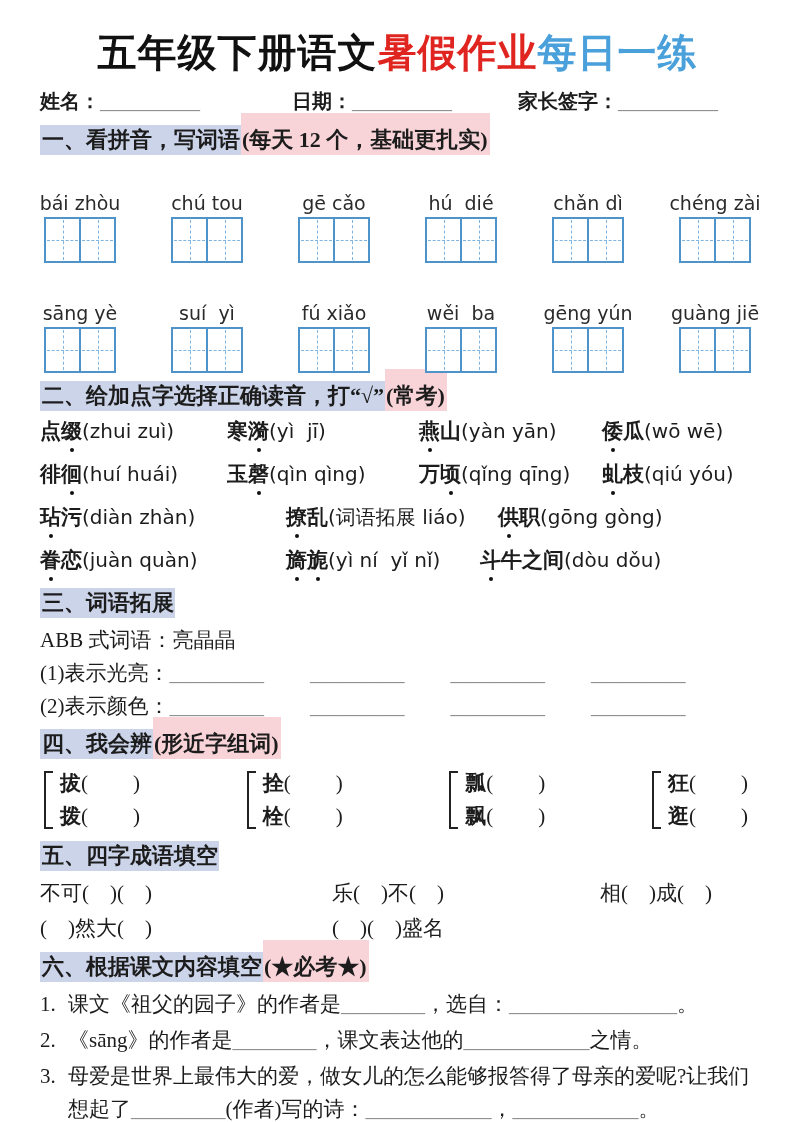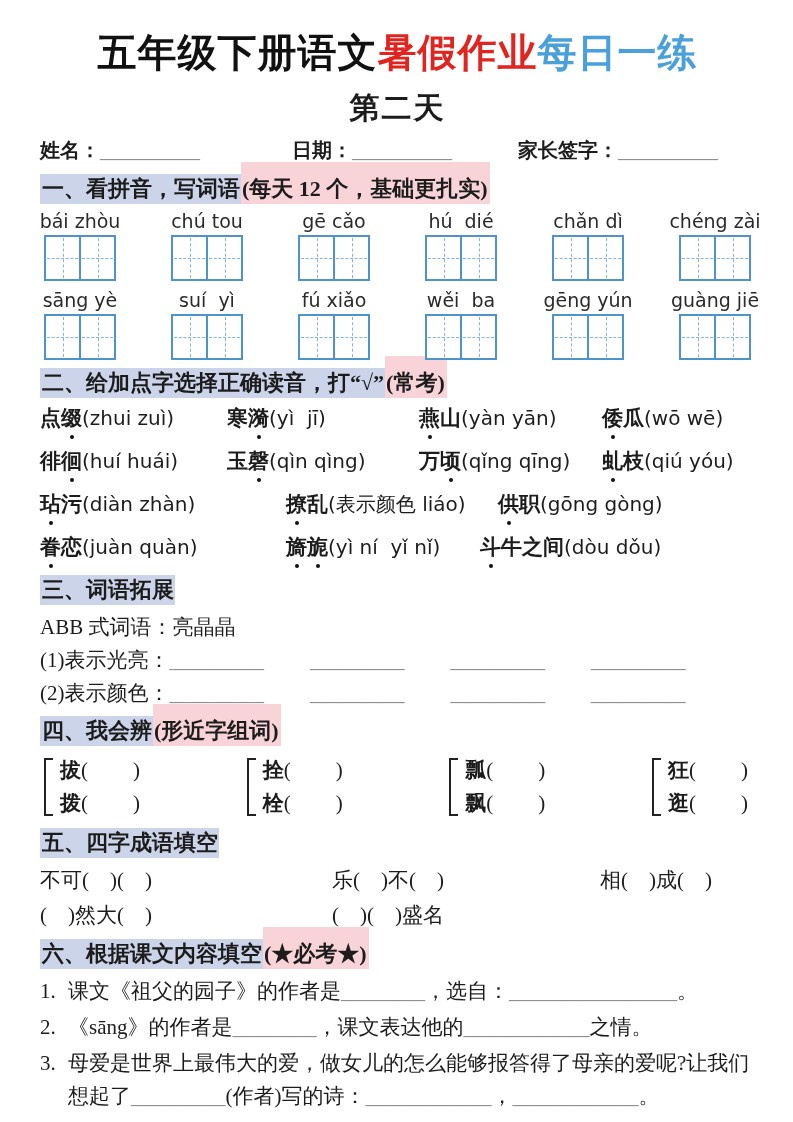--- a/index.html
+++ b/index.html
@@ -32,21 +32,21 @@
   .info-row{display:grid;grid-template-columns:252px 226px 1fr;font-size:20px;font-weight:bold;margin-bottom:10px;}
   .blank{color:#8a8a8a;font-weight:normal;letter-spacing:0;}
 
   
   .sec-head{font-size:22px;font-weight:bold;line-height:1.35;margin:6px 0 6px 0;}
   .hl-blue{background:var(--hl-blue);padding:2px 1px 3px 2px;}
   .hl-pink{background:var(--hl-pink);padding:14px 2px 3px 1px;}
 
   
   .s1-row{display:flex;justify-content:space-between;margin:2px 2px 8px 2px;}
-  .word-unit{display:flex;flex-direction:column;align-items:center;width:76px;}
+  .word-unit{display:flex;flex-direction:column;align-items:center;width:76px;margin-top:31px;}
   .pinyin{
     font-family:"DejaVu Sans","Liberation Sans",sans-serif;
     font-size:19px;color:#2a2a2a;white-space:pre;margin-bottom:3px;
   }
   .tian-pair{display:flex;}
   .tian-cell{width:37px;height:46px;border:2px solid var(--grid-border);position:relative;background:#fff;}
   .tian-cell + .tian-cell{margin-left:-2px;}
   .tian-cell::before{content:"";position:absolute;left:50%;top:1px;bottom:1px;border-left:1px dashed var(--grid-dash);}
   .tian-cell::after{content:"";position:absolute;top:50%;left:1px;right:1px;border-top:1px dashed var(--grid-dash);}
 
@@ -81,21 +81,20 @@
 </style>
 </head>
 <body>
 
 <div class="page">
 
   <div class="title">
     <span style="color: rgb(17, 17, 17);">五年级下册语文</span><span style="color: rgb(224, 37, 32);">暑假作业</span><span style="color: rgb(74, 160, 218);">每日一练</span>
   </div>
 
-  <div class="day">第二天</div>
 
   <div class="info-row">
     <div>
       <span>姓名：</span><span class="blank">__________</span>
     </div>
     <div>
       <span>日期：</span><span class="blank">__________</span>
     </div>
     <div>
       <span>家长签字：</span><span class="blank">__________</span>
@@ -207,21 +206,21 @@
         <div class="s2-item"><span class="hz"><span class="ch dot">倭</span><span class="ch">瓜</span></span><span class="py">(wō wē)</span></div>
       </div>
       <div class="s2-row" style="grid-template-columns: 187px 192px 183px 1fr;">
         <div class="s2-item"><span class="hz"><span class="ch">徘</span><span class="ch dot">徊</span></span><span class="py">(huí huái)</span></div>
         <div class="s2-item"><span class="hz"><span class="ch">玉</span><span class="ch dot">磬</span></span><span class="py">(qìn qìng)</span></div>
         <div class="s2-item"><span class="hz"><span class="ch">万</span><span class="ch dot">顷</span></span><span class="py">(qǐng qīng)</span></div>
         <div class="s2-item"><span class="hz"><span class="ch dot">虬</span><span class="ch">枝</span></span><span class="py">(qiú yóu)</span></div>
       </div>
       <div class="s2-row" style="grid-template-columns: 246px 212px 1fr;">
         <div class="s2-item"><span class="hz"><span class="ch dot">玷</span><span class="ch">污</span></span><span class="py">(diàn zhàn)</span></div>
-        <div class="s2-item"><span class="hz"><span class="ch dot">撩</span><span class="ch">乱</span></span><span class="py">(表示颜色 liáo)</span></div>
+        <div class="s2-item"><span class="hz"><span class="ch dot">撩</span><span class="ch">乱</span></span><span class="py">(词语拓展 liáo)</span></div>
         <div class="s2-item"><span class="hz"><span class="ch dot">供</span><span class="ch">职</span></span><span class="py">(gōng gòng)</span></div>
       </div>
       <div class="s2-row" style="grid-template-columns: 246px 194px 1fr;">
         <div class="s2-item"><span class="hz"><span class="ch dot">眷</span><span class="ch">恋</span></span><span class="py">(juàn quàn)</span></div>
         <div class="s2-item"><span class="hz"><span class="ch dot">旖</span><span class="ch dot">旎</span></span><span class="py">(yì ní  yǐ nǐ)</span></div>
         <div class="s2-item"><span class="hz"><span class="ch dot">斗</span><span class="ch">牛</span><span class="ch">之</span><span class="ch">间</span></span><span class="py">(dòu dǒu)</span></div>
       </div>
     </div>
 
   <div class="sec-head">

